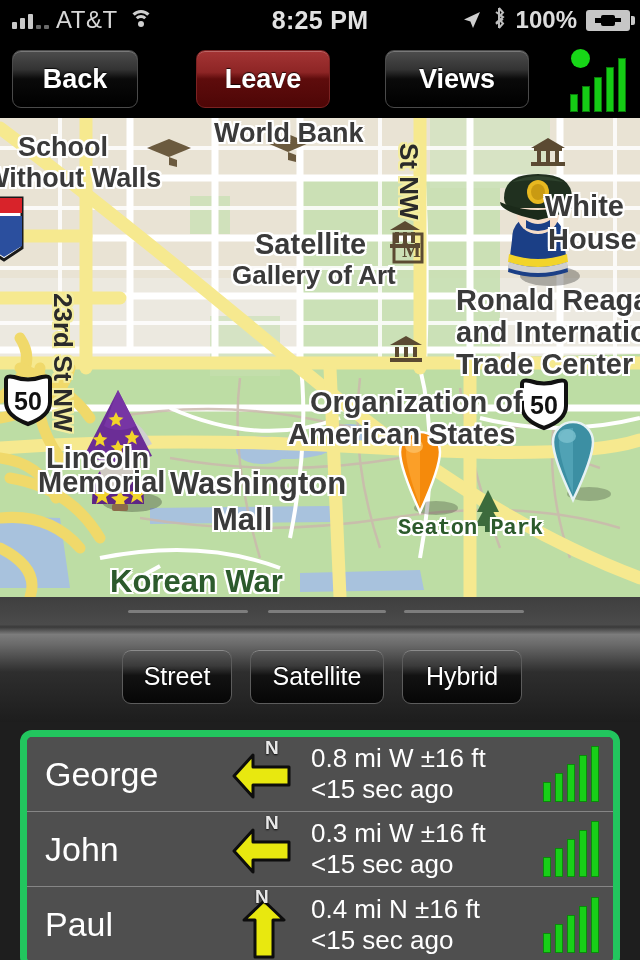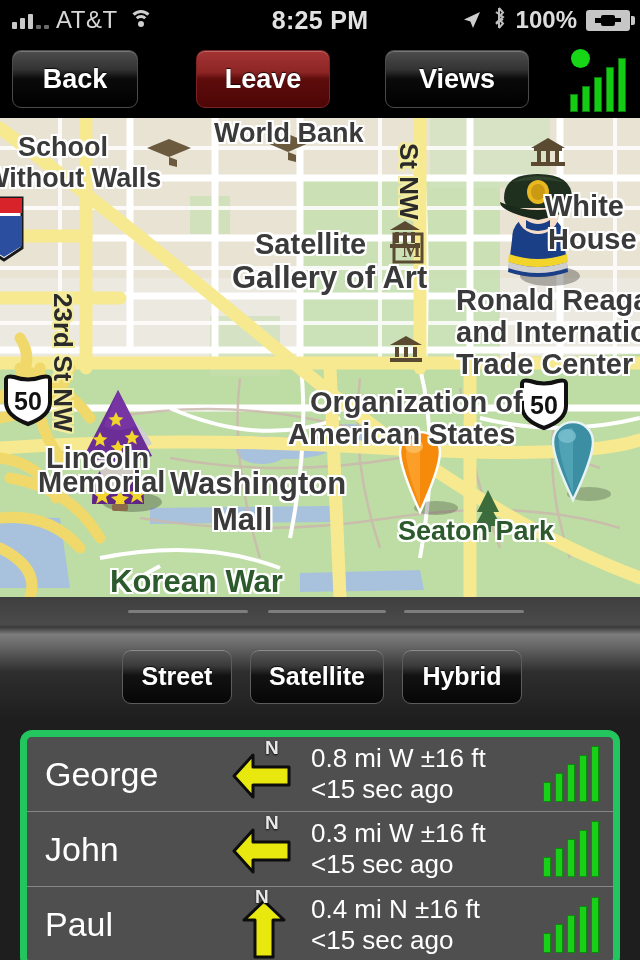--- a/index.html
+++ b/index.html
@@ -106,21 +106,21 @@
       #7c7c7c 30%,#6a6a6a 38%,#2e2e2e 60%,#1d1d1d 100%);
   }
   .peeklines{ position:absolute; top:13px; left:0; width:640px; height:6px; }
   .peeklines i{ position:absolute; height:3px; background:#7d7d7d; border-radius:2px;}
   .peeklines i.p1{ left:128px; width:120px;}
   .peeklines i.p2{ left:268px; width:118px;}
   .peeklines i.p3{ left:404px; width:120px;}
   .typebtns{ position:absolute; top:52px; left:0; width:640px; height:58px; }
   .typebtn{
     position:absolute; height:55px; border-radius:9px; color:#fff;
-    font-size:25px; font-weight:bold;
+    font-size:25px; font-weight:normal;
     display:flex; align-items:center; justify-content:center;
     border:1px solid #5c5c5c;
     background:linear-gradient(to bottom,#5a5a5a 0%,#3a3a3a 30%,#121212 48%,#060606 100%);
     box-shadow:inset 0 1px 0 rgba(255,255,255,.3);
     text-shadow:0 -1px 1px rgba(0,0,0,.8);
   }
   .tb-street{ left:122px; width:110px; }
   .tb-sat{ left:250px; width:134px; }
   .tb-hyb{ left:402px; width:120px; }
 
@@ -414,33 +414,33 @@
       <path d="M30 86 Q16 50 16 34 A14 14 0 0 1 30 20 Z" fill="#53a6b8" opacity="0.85"></path>
       <ellipse cx="24" cy="28" rx="9" ry="7" fill="#7cc2d0" opacity="0.8"></ellipse>
     </svg>
   </div>
 
   <div id="map-labels">
       <div class="maplabel" style="left: 18px; top: 14px; font-size: 27px;">School</div>
       <div class="maplabel" style="left: -16px; top: 45px; font-size: 27px;">Without Walls</div>
       <div class="maplabel" style="left: 214px; top: 0px; font-size: 27px;">World Bank</div>
       <div class="maplabel" style="left: 255px; top: 110px; font-size: 29px;">Satellite</div>
-      <div class="maplabel" style="left: 232px; top: 142px; font-size: 31px;">Gallery of Art</div>
+      <div class="maplabel" style="left: 232px; top: 142px; font-size: 26px;">Gallery of Art</div>
       <div class="maplabel" style="left: 545px; top: 72px; font-size: 29px;">White</div>
       <div class="maplabel" style="left: 548px; top: 105px; font-size: 29px;">House</div>
       <div class="maplabel" style="left: 456px; top: 166px; font-size: 29px;">Ronald Reagan</div>
       <div class="maplabel" style="left: 456px; top: 198px; font-size: 29px;">and International</div>
       <div class="maplabel" style="left: 456px; top: 230px; font-size: 29px;">Trade Center</div>
       <div class="maplabel" style="left: 310px; top: 268px; font-size: 29px;">Organization of</div>
       <div class="maplabel" style="left: 288px; top: 300px; font-size: 29px;">American States</div>
       <div class="maplabel" style="left: 46px; top: 324px; font-size: 29px;">Lincoln</div>
       <div class="maplabel" style="left: 38px; top: 348px; font-size: 29px;">Memorial</div>
       <div class="maplabel" style="left: 170px; top: 348px; font-size: 31px;">Washington</div>
       <div class="maplabel" style="left: 212px; top: 384px; font-size: 31px;">Mall</div>
-      <div class="maplabel park" style="left: 398px; top: 398px; font-size: 27px;">Seaton Park</div>
+      <div class="maplabel park" style="left: 398px; top: 398px; font-size: 22px; font-family: Liberation Mono, monospace;">Seaton Park</div>
       <div class="maplabel park" style="left: 110px; top: 446px; font-size: 31px;">Korean War</div>
       <div class="maplabel street" style="left: 78px; top: 175px; font-size: 26px; transform: rotate(90deg); transform-origin: left top;">23rd St NW</div>
       <div class="maplabel street" style="left: 424px; top: 25px; font-size: 26px; transform: rotate(90deg); transform-origin: left top;">St NW</div>
     </div>
 </div>
 
 <div class="typebar">
   <div class="peeklines">
     <i class="p1"></i>
       <i class="p2"></i>

